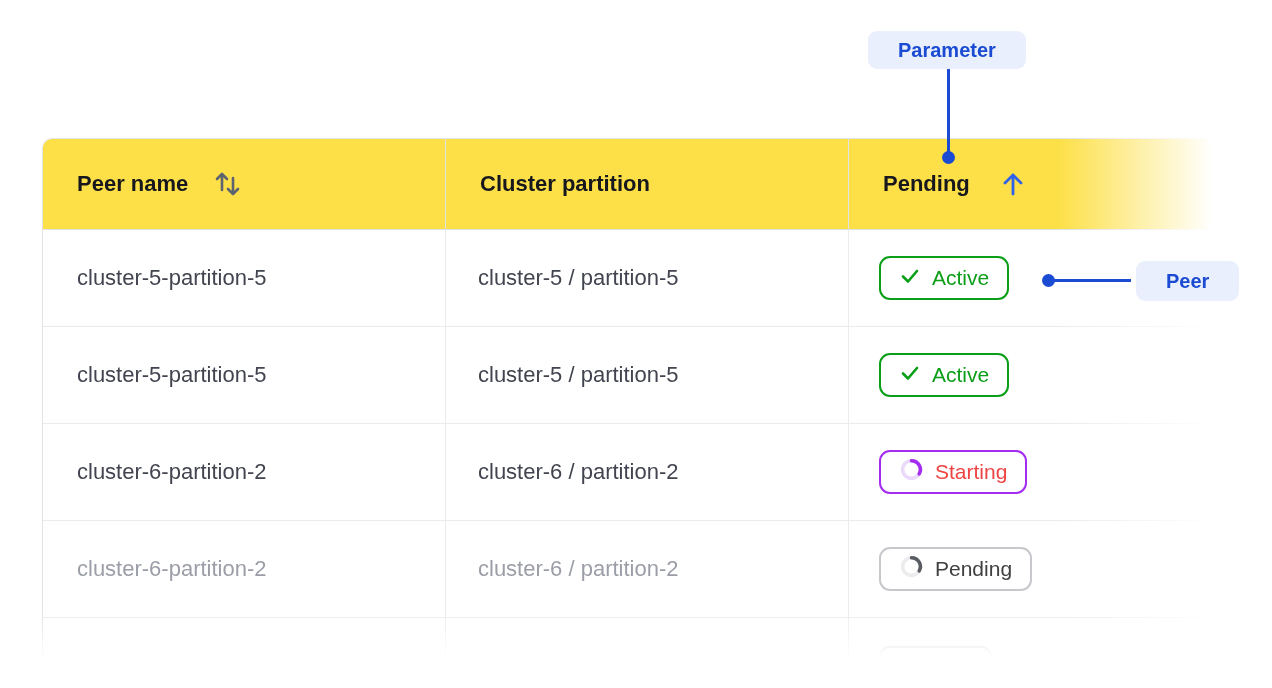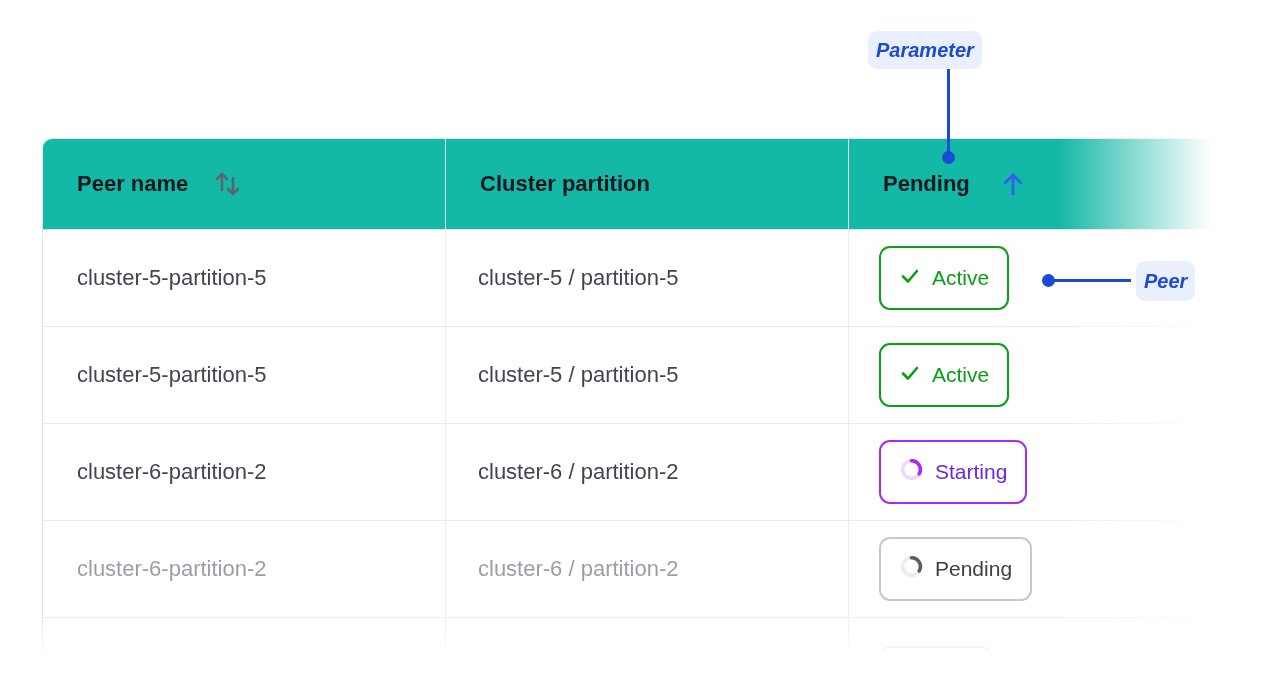--- a/index.html
+++ b/index.html
@@ -8,63 +8,63 @@
     font-family:"Liberation Sans",sans-serif;overflow:hidden;
   }
 
   
   .table{
     position:absolute;left:42px;top:138px;width:1168px;
     border-left:1px solid #e3e3e6;border-top:1px solid #e3e3e6;
     border-top-left-radius:10px;z-index:1;
   }
   .row{display:grid;grid-template-columns:403px 403px 1fr;}
-  .thead{height:90px;background:#14b8a6;border-bottom:1px solid #e0e0e3;border-top-left-radius:9px;}
+  .thead{height:90px;background:#fde047;border-bottom:1px solid #e0e0e3;border-top-left-radius:9px;}
   .th{display:flex;align-items:center;padding-left:34px;font-size:22px;font-weight:700;color:#17181d;}
   .th:not(:last-child){border-right:1px solid #e2e2e5;}
   .tr{height:96px;border-bottom:1px solid #ebebee;background:#fff;}
   .td{display:flex;align-items:center;font-size:22px;color:#42454f;}
   .td:not(:last-child){border-right:1px solid #ececef;text-align:right;}
   .td.c1{padding-left:34px;}
   .td.c2{padding-left:32px;}
   .td.c3{padding-left:30px;}
   .tr.dimmed .td{color:#9b9ea7;}
   .tr.partial{height:76px;border-bottom:none;}
   .tr.partial .td{align-items:flex-start;}
 
   .sort-icon{margin-left:26px;display:inline-flex;}
   .asc-icon{margin-left:30px;display:inline-flex;}
 
   
   .badge{
-    display:inline-flex;align-items:center;gap:11px;height:64px;padding:0 18px;
+    display:inline-flex;align-items:center;gap:11px;height:44px;padding:0 18px;
     border:2px solid;border-radius:11px;font-size:21px;font-weight:500;
     box-sizing:border-box;background:#fff;
   }
   .badge.active{color:#0b9e17;border-color:#0b9e17;}
-  .badge.starting{color:#6d28d9;border-color:#a42cf1;}
+  .badge.starting{color:#ef4444;border-color:#a42cf1;}
   .badge.pending{color:#404040;border-color:#c7c8cc;}
   .badge.unknown{border-color:#d9dadd;width:113px;padding:0;margin-top:28px;}
 
   
   .fade-right{
     position:absolute;top:138px;left:1058px;width:214px;height:550px;z-index:3;
     background:linear-gradient(to right,rgba(255,255,255,0),#ffffff 72%);pointer-events:none;
   }
   .fade-bottom{
     position:absolute;left:0;top:612px;width:1272px;height:76px;z-index:3;
     background:linear-gradient(to bottom,rgba(255,255,255,0),#ffffff 62%);pointer-events:none;
   }
 
   
   .anno{position:absolute;z-index:6;}
   .chip{
     display:flex;align-items:center;justify-content:center;
     background:#e9effc;color:#1b4bd2;font-size:20px;font-weight:600;
-    border-radius:9px;padding:0 8px;height:38px;font-style:italic;
+    border-radius:9px;padding:0 30px;height:38px;
   }
   #chip-parameter{left:868px;top:31px;}
   #chip-value{left:1136px;top:261px;height:40px;}
   .vline{left:947px;top:69px;width:3px;height:84px;background:#1b4bd2;}
   .hline{left:1053px;top:279px;width:78px;height:3px;background:#1b4bd2;}
   .dot{width:13px;height:13px;border-radius:50%;background:#1b4bd2;}
   #dot-parameter{left:942px;top:151px;}
   #dot-value{left:1042px;top:274px;}
 </style>
 </head>

